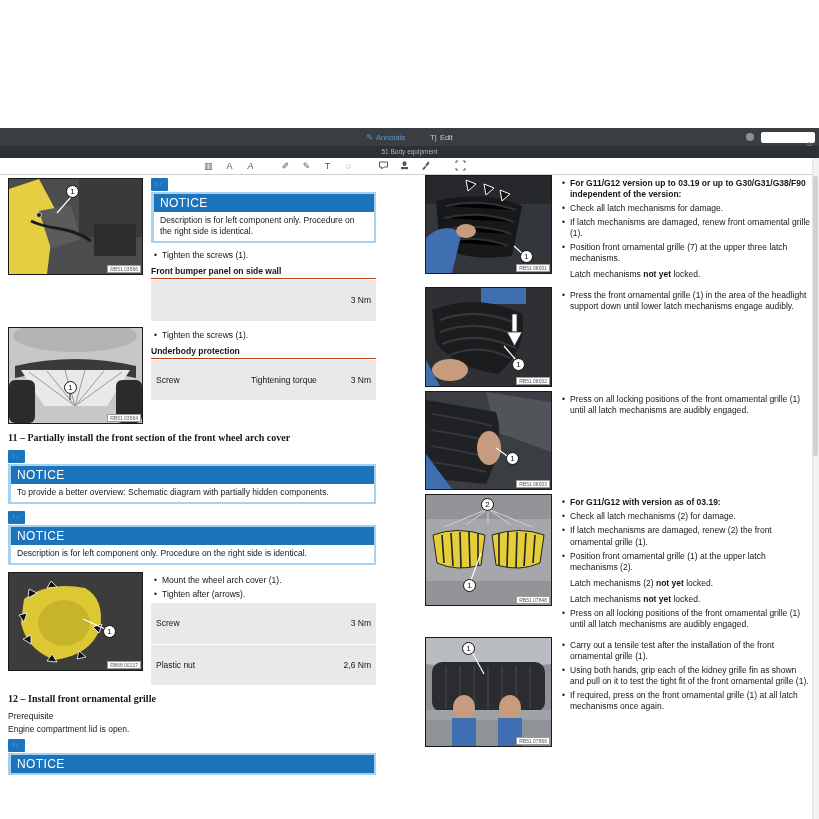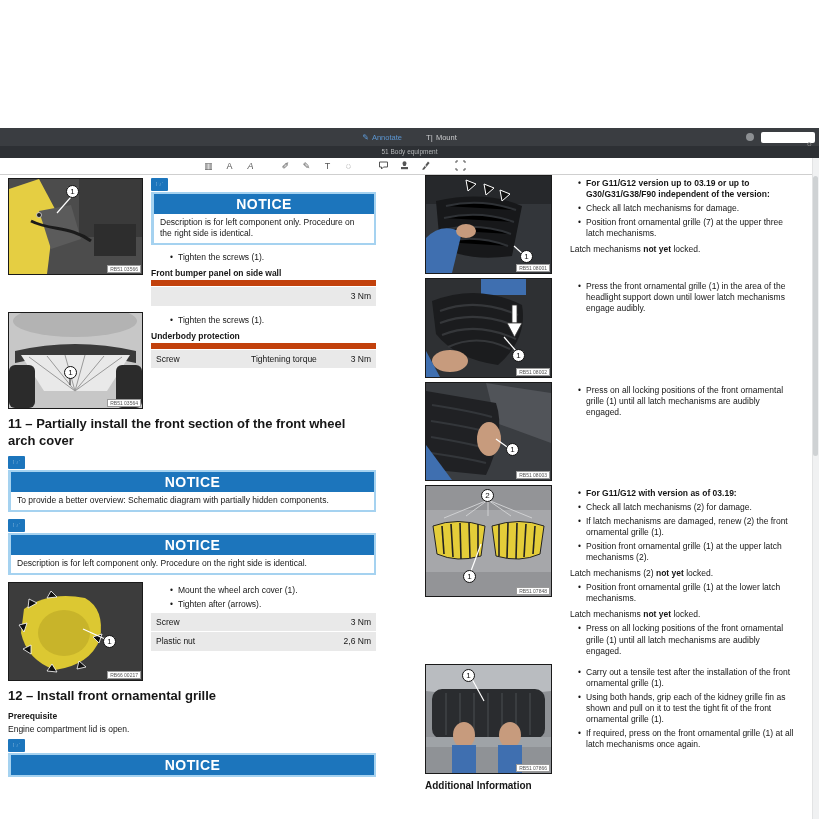--- a/index.html
+++ b/index.html
@@ -38,57 +38,57 @@
   .photo { position:relative; flex:none; border:1px solid #1a1a1a; background:#444; overflow:hidden; }
   .w135 { width:135px; }
   .w127 { width:127px; }
   .photo svg { display:block; }
   .code { position:absolute; right:1px; bottom:1px; background:#fff; border:1px solid #9a9a9a; color:#555; font-size:5px; line-height:6px; padding:0 2px; white-space:nowrap; }
   .callout { position:absolute; width:13px; height:13px; border-radius:50%; background:#fff; border:1px solid #111; color:#111; font-size:8px; line-height:12px; text-align:center; }
 
   
   .notice-icon { width:17px; height:13px; background:#1c75bc; color:#fff; font-size:9px; line-height:13px; text-align:center; margin-bottom:1px; border-radius:1px; }
   .notice { border:2px solid #a5d2f0; border-left-width:3px; margin-bottom:7px; background:#fff; }
-  .notice-head { background:#1c75bc; color:#fff; font-weight:bold; font-size:14px; letter-spacing:.4px; padding:2px 6px;text-align:center; }
+  .notice-head { background:#1c75bc; color:#fff; font-weight:normal; font-size:12px; letter-spacing:.4px; padding:2px 6px; }
   .notice-body { padding:3px 6px 4px; line-height:1.3; }
 
-  .bullet { position:relative; padding-left:11px; margin:3px 16px; line-height:1.3; }
+  .bullet { position:relative; padding-left:11px; margin:3px 0; line-height:1.3; }
   .bullet::before { content:"\2022"; position:absolute; left:3px; top:0; }
   .sub { padding-left:11px; margin:5px 0 3px; line-height:1.3; }
   .b { font-weight:bold; }
 
-  .tbl-title { font-weight:bold; border-bottom:6px solid #c2410c; padding-bottom:2px; margin-top:5px; }
-  .trow { display:flex; background:#e9e9e9; padding:4px 5px; margin-top:1px; line-height:1.25; }
+  .tbl-title { font-weight:bold; border-bottom:1px solid #c2410c; padding-bottom:2px; margin-top:5px; }
+  .trow { display:flex; background:#e9e9e9; padding:15px 5px; margin-top:1px; line-height:1.25; }
   .trow .lab { flex:1; }
   .trow .mid { width:78px; }
   .trow .val { width:42px; text-align:right; }
 
-  .step-h { font-weight:bold; font-size:13px; margin:7px 0 6px; line-height:1.3; }
-  .bold-line { font-weight:bold; margin:3px 0; }
+  .step-h { font-weight:bold; font-size:10px; margin:7px 0 6px; line-height:1.3;font-family:Liberation Serif, serif; }
+  .bold-line { font-weight:normal; margin:3px 0; }
   .plain-line { margin:2px 0 5px; }
   .addl { font-weight:bold; font-size:10px; margin-top:6px; }
 
   
   .scroll-track { position:absolute; top:158px; right:0; bottom:0; width:7px; background:#f0f1f2; border-left:1px solid #e2e3e4; }
   .scroll-thumb { position:absolute; top:18px; right:1px; width:5px; height:280px; background:#cfd2d4; border-radius:3px; }
 </style>
 </head>
 <body>
 
 <div class="screen">
 
   <div class="navbar">
     <div class="nav-center">
       <div class="tab tab-annotate">
         <span class="tico">✎</span>
         <span>Annotate</span>
       </div>
       <div class="tab tab-edit">
         <span class="tico">T|</span>
-        <span>Mount</span>
+        <span>Edit</span>
       </div>
     </div>
     <div class="nav-right">
       <div class="user-dot"></div>
       <div class="searchbox">
         <input value="" style="">
         <span class="mag">
           <svg width="6" height="6" viewBox="0 0 8 8">
               <circle cx="3" cy="3" r="2.2" fill="none" stroke="#8a8a8a" stroke-width="1"></circle>
               <line x1="4.8" y1="4.8" x2="7.2" y2="7.2" stroke="#8a8a8a" stroke-width="1"></line>
@@ -279,20 +279,21 @@
               <polygon points="74,14 84,18 76,25"></polygon>
           </g>
           <line x1="88" y1="70" x2="99" y2="80" stroke="#fff" stroke-width="1.2"></line>
         </svg>
         <div class="callout" style="left:94px; top:74px">1</div>
         <div class="code">RB51 08001</div>
       </div>
       <div class="txt">
         <div class="bullet b">For G11/G12 version up to 03.19 or up to G30/G31/G38/F90 independent of the version:</div>
         <div class="bullet">Check all latch mechanisms for damage.</div>
+        <div class="bullet">If latch mechanisms are damaged, renew front ornamental grille (1).</div>
         <div class="bullet">Position front ornamental grille (7) at the upper three latch mechanisms.</div>
         <div class="sub"><span>Latch mechanisms </span><span class="b">not yet</span><span> locked.</span></div>
       </div>
     </div>
 
     <div class="rrow">
       <div class="photo w127" style="height:100px">
         <svg width="125" height="98" viewBox="0 0 125 98">
           <rect width="125" height="98" fill="#2e3033"></rect>
           <rect x="55" width="45" height="16" fill="#3f6fb0"></rect>
@@ -374,21 +375,20 @@
         <div class="callout" style="left:55px; top:3px">2</div>
         <div class="callout" style="left:37px; top:84px">1</div>
         <div class="code">RB51 07848</div>
       </div>
       <div class="txt">
         <div class="bullet b">For G11/G12 with version as of 03.19:</div>
         <div class="bullet">Check all latch mechanisms (2) for damage.</div>
         <div class="bullet">If latch mechanisms are damaged, renew (2) the front ornamental grille (1).</div>
         <div class="bullet">Position front ornamental grille (1) at the upper latch mechanisms (2).</div>
         <div class="sub"><span>Latch mechanisms (2) </span><span class="b">not yet</span><span> locked.</span></div>
-        <div class="bullet">Position front ornamental grille (1) at the lower latch mechanisms.</div>
         <div class="sub"><span>Latch mechanisms </span><span class="b">not yet</span><span> locked.</span></div>
         <div class="bullet">Press on all locking positions of the front ornamental grille (1) until all latch mechanisms are audibly engaged.</div>
       </div>
     </div>
 
     <div class="rrow">
       <div class="photo w127" style="height:110px">
         <svg width="125" height="108" viewBox="0 0 125 108">
           <rect width="125" height="108" fill="#8f9296"></rect>
           <path d="M0,0 H125 V26 Q62,34 0,26 Z" fill="#b9bcc0"></path>
@@ -412,20 +412,19 @@
         <div class="callout" style="left:36px; top:4px">1</div>
         <div class="code">RB51 07866</div>
       </div>
       <div class="txt">
         <div class="bullet">Carry out a tensile test after the installation of the front ornamental grille (1).</div>
         <div class="bullet">Using both hands, grip each of the kidney grille fin as shown and pull on it to test the tight fit of the front ornamental grille (1).</div>
         <div class="bullet">If required, press on the front ornamental grille (1) at all latch mechanisms once again.</div>
       </div>
     </div>
 
-    <div class="addl">Additional Information</div>
   </div>
 
   <div class="scroll-track">
     <div class="scroll-thumb"></div>
   </div>
 
 </div>
 
 </body></html>

